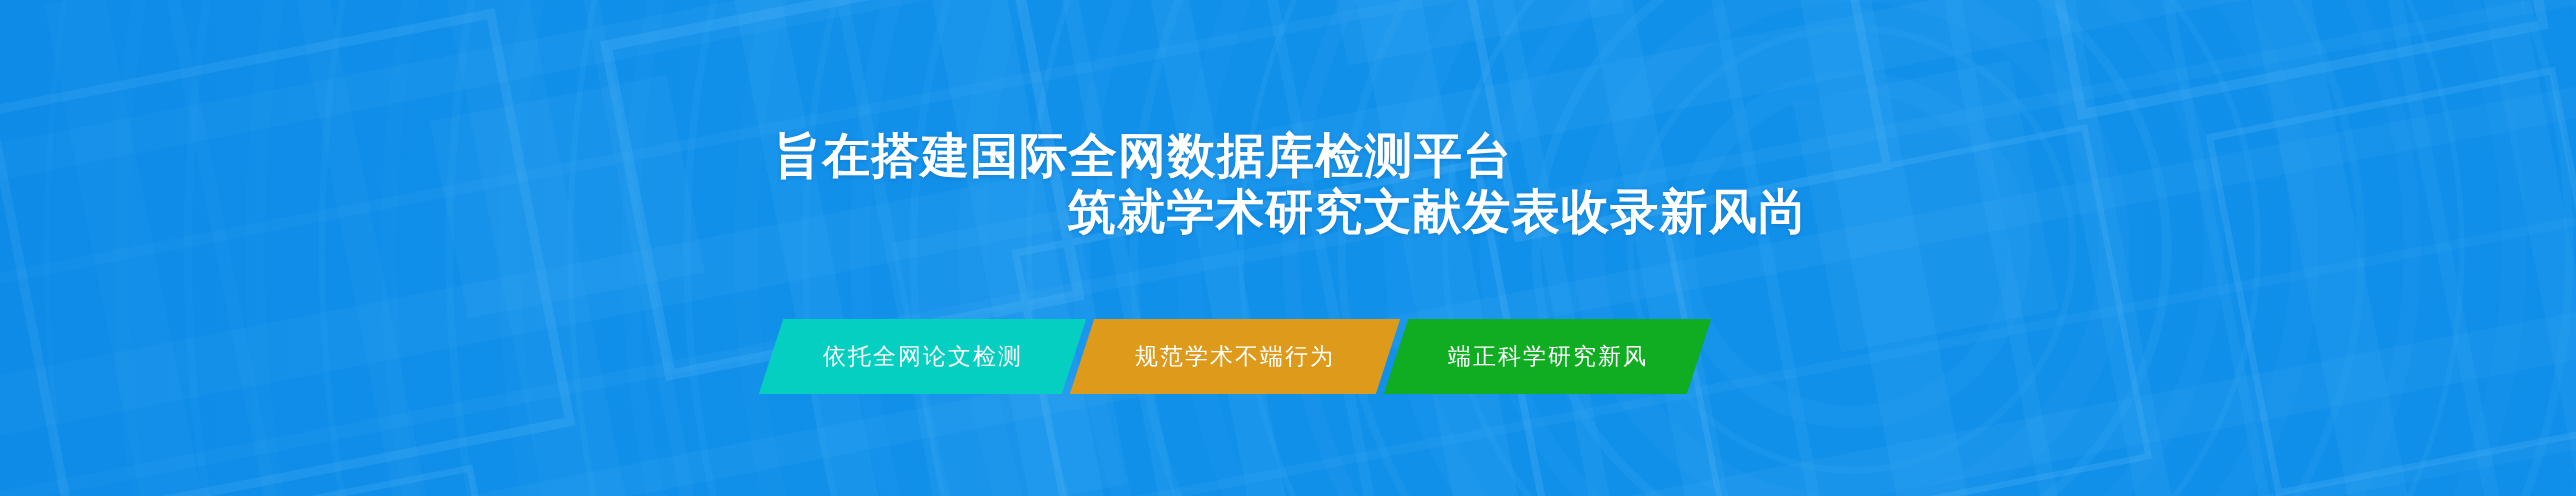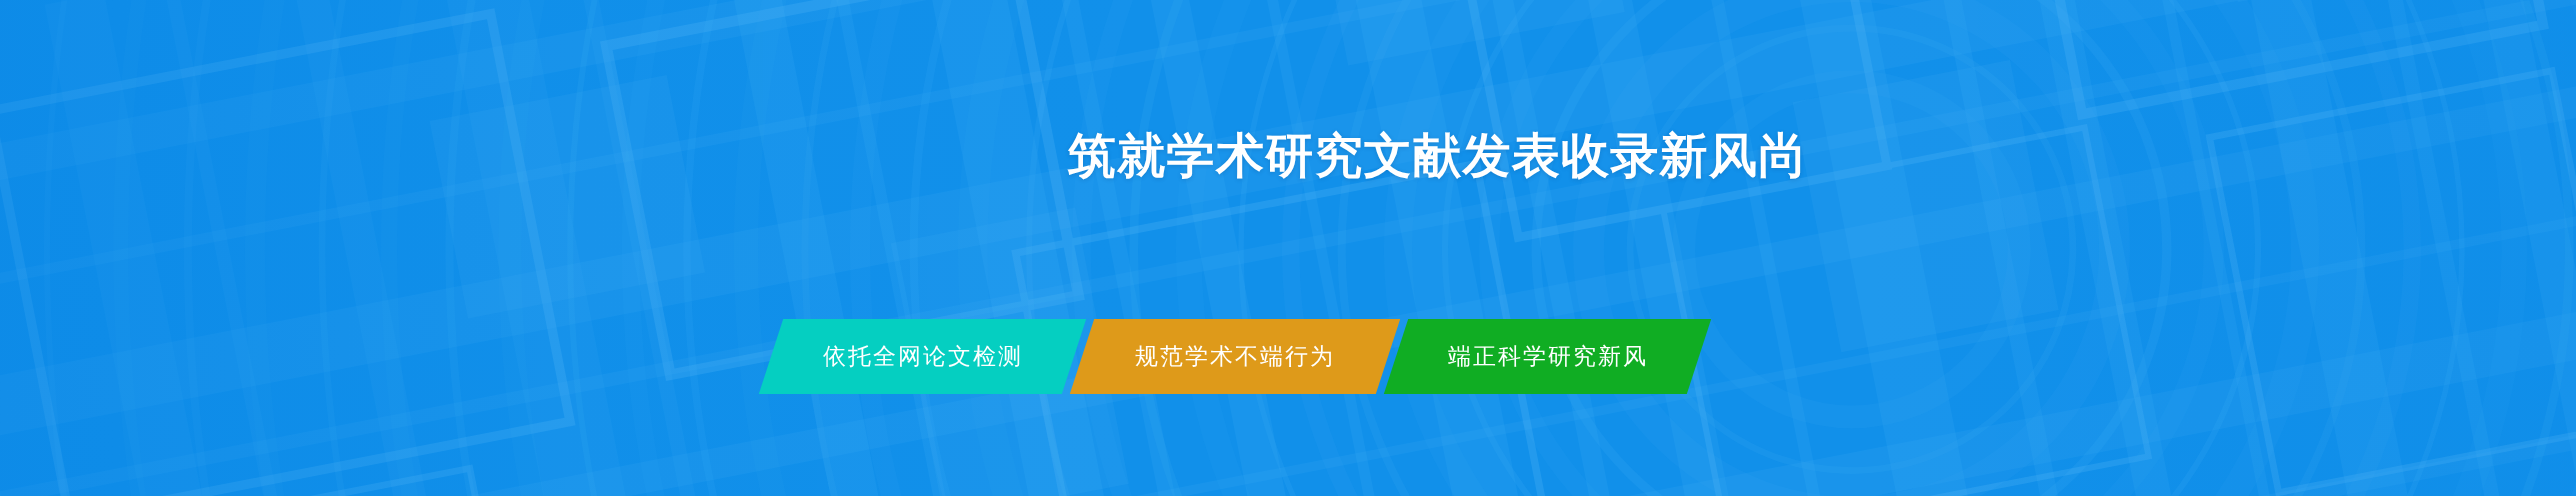--- a/index.html
+++ b/index.html
@@ -40,21 +40,21 @@
   .headline {
     color: #ffffff;
     font-size: 48px;
     font-weight: bold;
     letter-spacing: 1.3px;
     line-height: 1.22;
     white-space: nowrap;
     text-shadow: 0 1.3px 4px rgba(0,40,90,0.18);
   }
   .headline.line1 { padding-left: 773px; }
-  .headline.line2 { padding-left: 1068px; }
+  .headline.line2 { padding-left: 1068px; font-family: Liberation Mono, monospace; }
 
   .tag-row {
     position: absolute;
     left: 771px;
     top: 319px;
     height: 75px;
     display: flex;
     align-items: stretch;
   }
   .tag {
@@ -197,20 +197,21 @@
       </g>
     </svg>
   </div>
 
   <div class="bg-layer" style="background: linear-gradient(90deg, rgba(5,128,226,0.30) 0%, rgba(5,128,226,0.05) 22%, rgba(0,0,0,0) 45%, rgba(0,0,0,0) 72%, rgba(5,128,226,0.10) 100%);">
   </div>
 
   <div class="content">
 
     <div class="headline-block">
+      <div class="headline line1">旨在搭建国际全网数据库检测平台</div>
       <div class="headline line2">筑就学术研究文献发表收录新风尚</div>
     </div>
 
     <div class="tag-row">
 
       <div class="tag teal">
         <span class="tag-label">依托全网论文检测</span>
       </div>
 
       <div class="tag orange">

